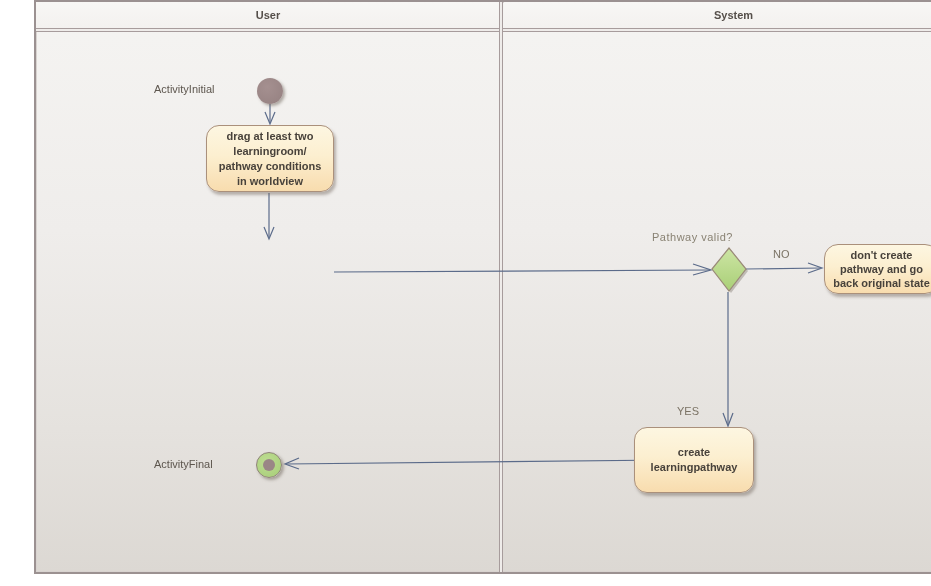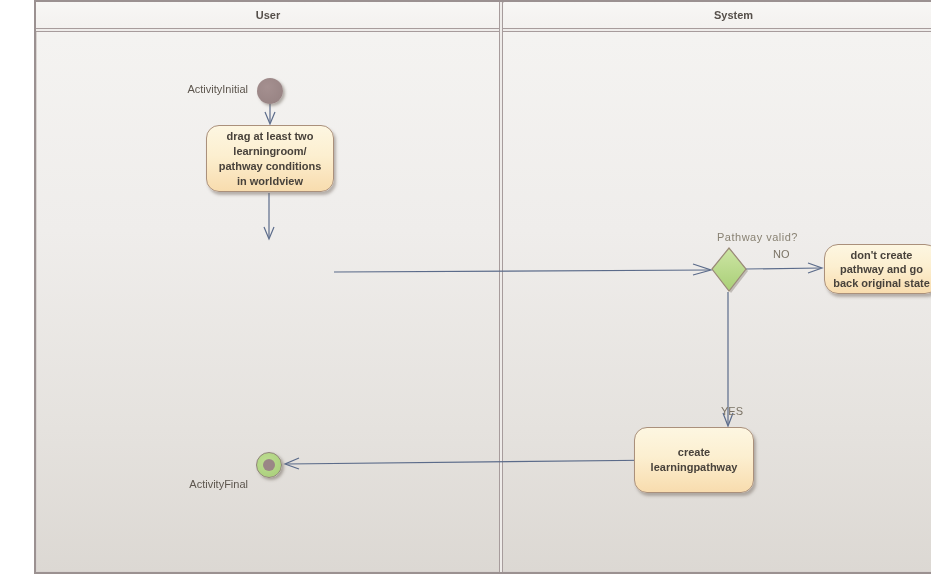--- a/index.html
+++ b/index.html
@@ -68,29 +68,29 @@
   }
   #final-node .inner-dot{
     width:12px;height:12px;border-radius:50%;
     background:#9a8686;
   }
   
   .node-label{
     position:absolute;font-size:11px;color:#5d564e;
     white-space:nowrap;
   }
-  .label-right{text-align:right;}
+  .label-right{text-align:left;}
   #label-initial{left:118px;top:81px;width:94px;}
-  #label-final{left:118px;top:476px;width:94px;}
-  #label-decision{left:656px;top:229px;width:106px;text-align:right;color:#898273;letter-spacing:0.5px;}
+  #label-final{left:118px;top:456px;width:94px;}
+  #label-decision{left:616px;top:229px;width:106px;text-align:left;color:#898273;letter-spacing:0.5px;}
   .edge-label{
     position:absolute;font-size:11px;color:#7b7365;white-space:nowrap;
   }
   #label-no{left:737px;top:246px;}
-  #label-yes{left:685px;top:403px;}
+  #label-yes{left:641px;top:403px;}
 </style>
 </head>
 <body>
 
 <div class="diagram">
   <div class="frame-inner"></div>
 
   <div class="lane-header user">
     <span>User</span>
   </div>

